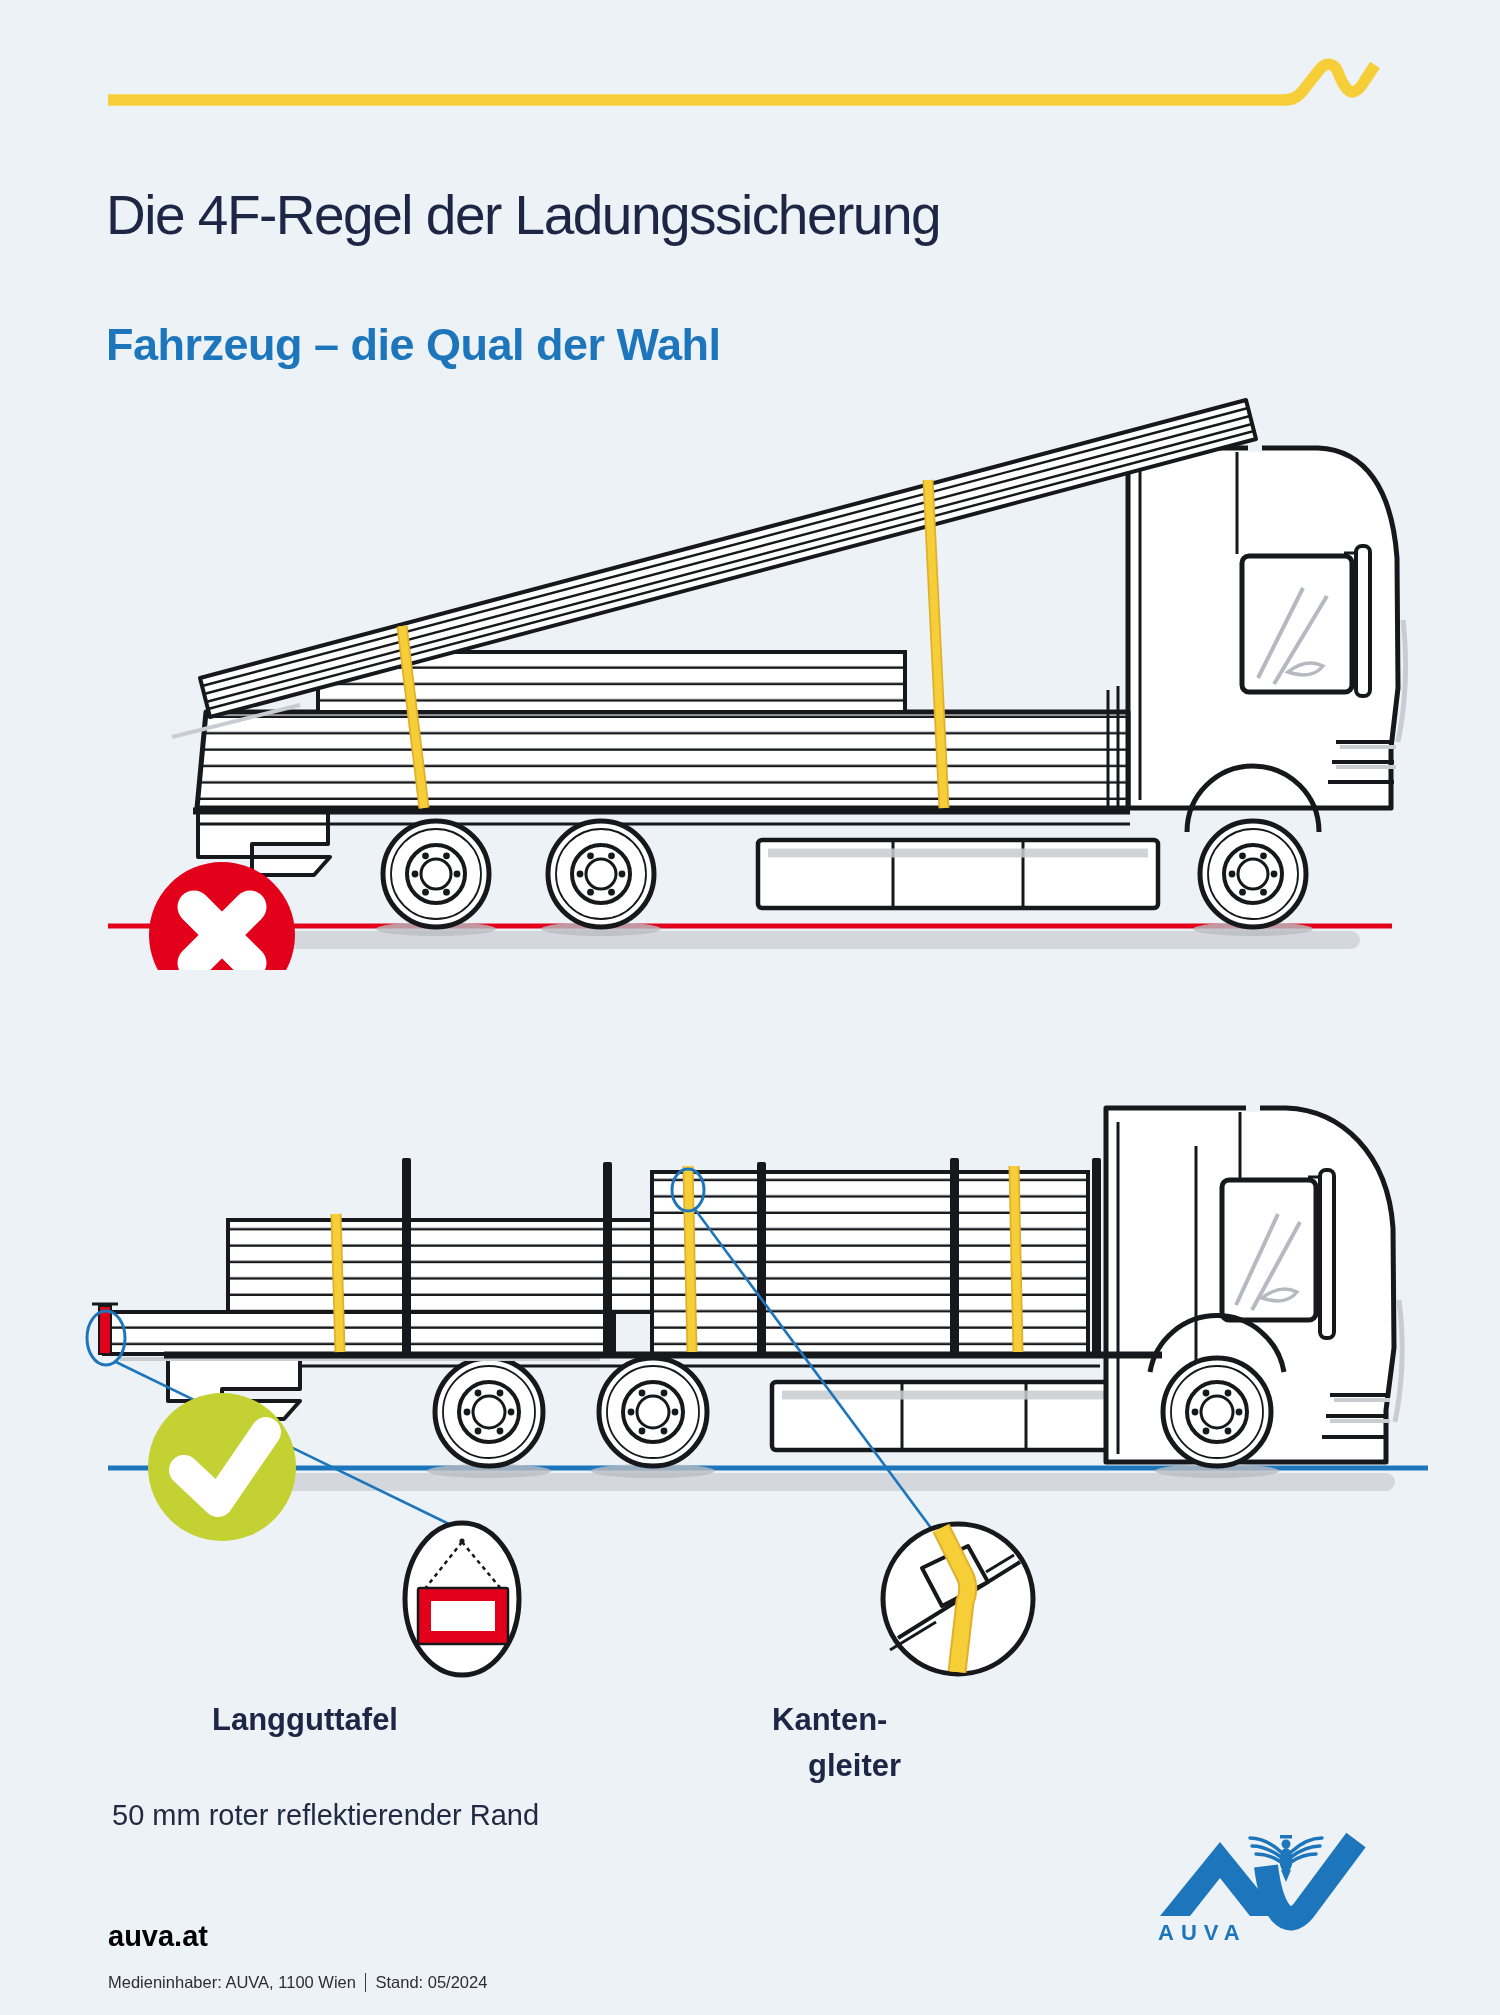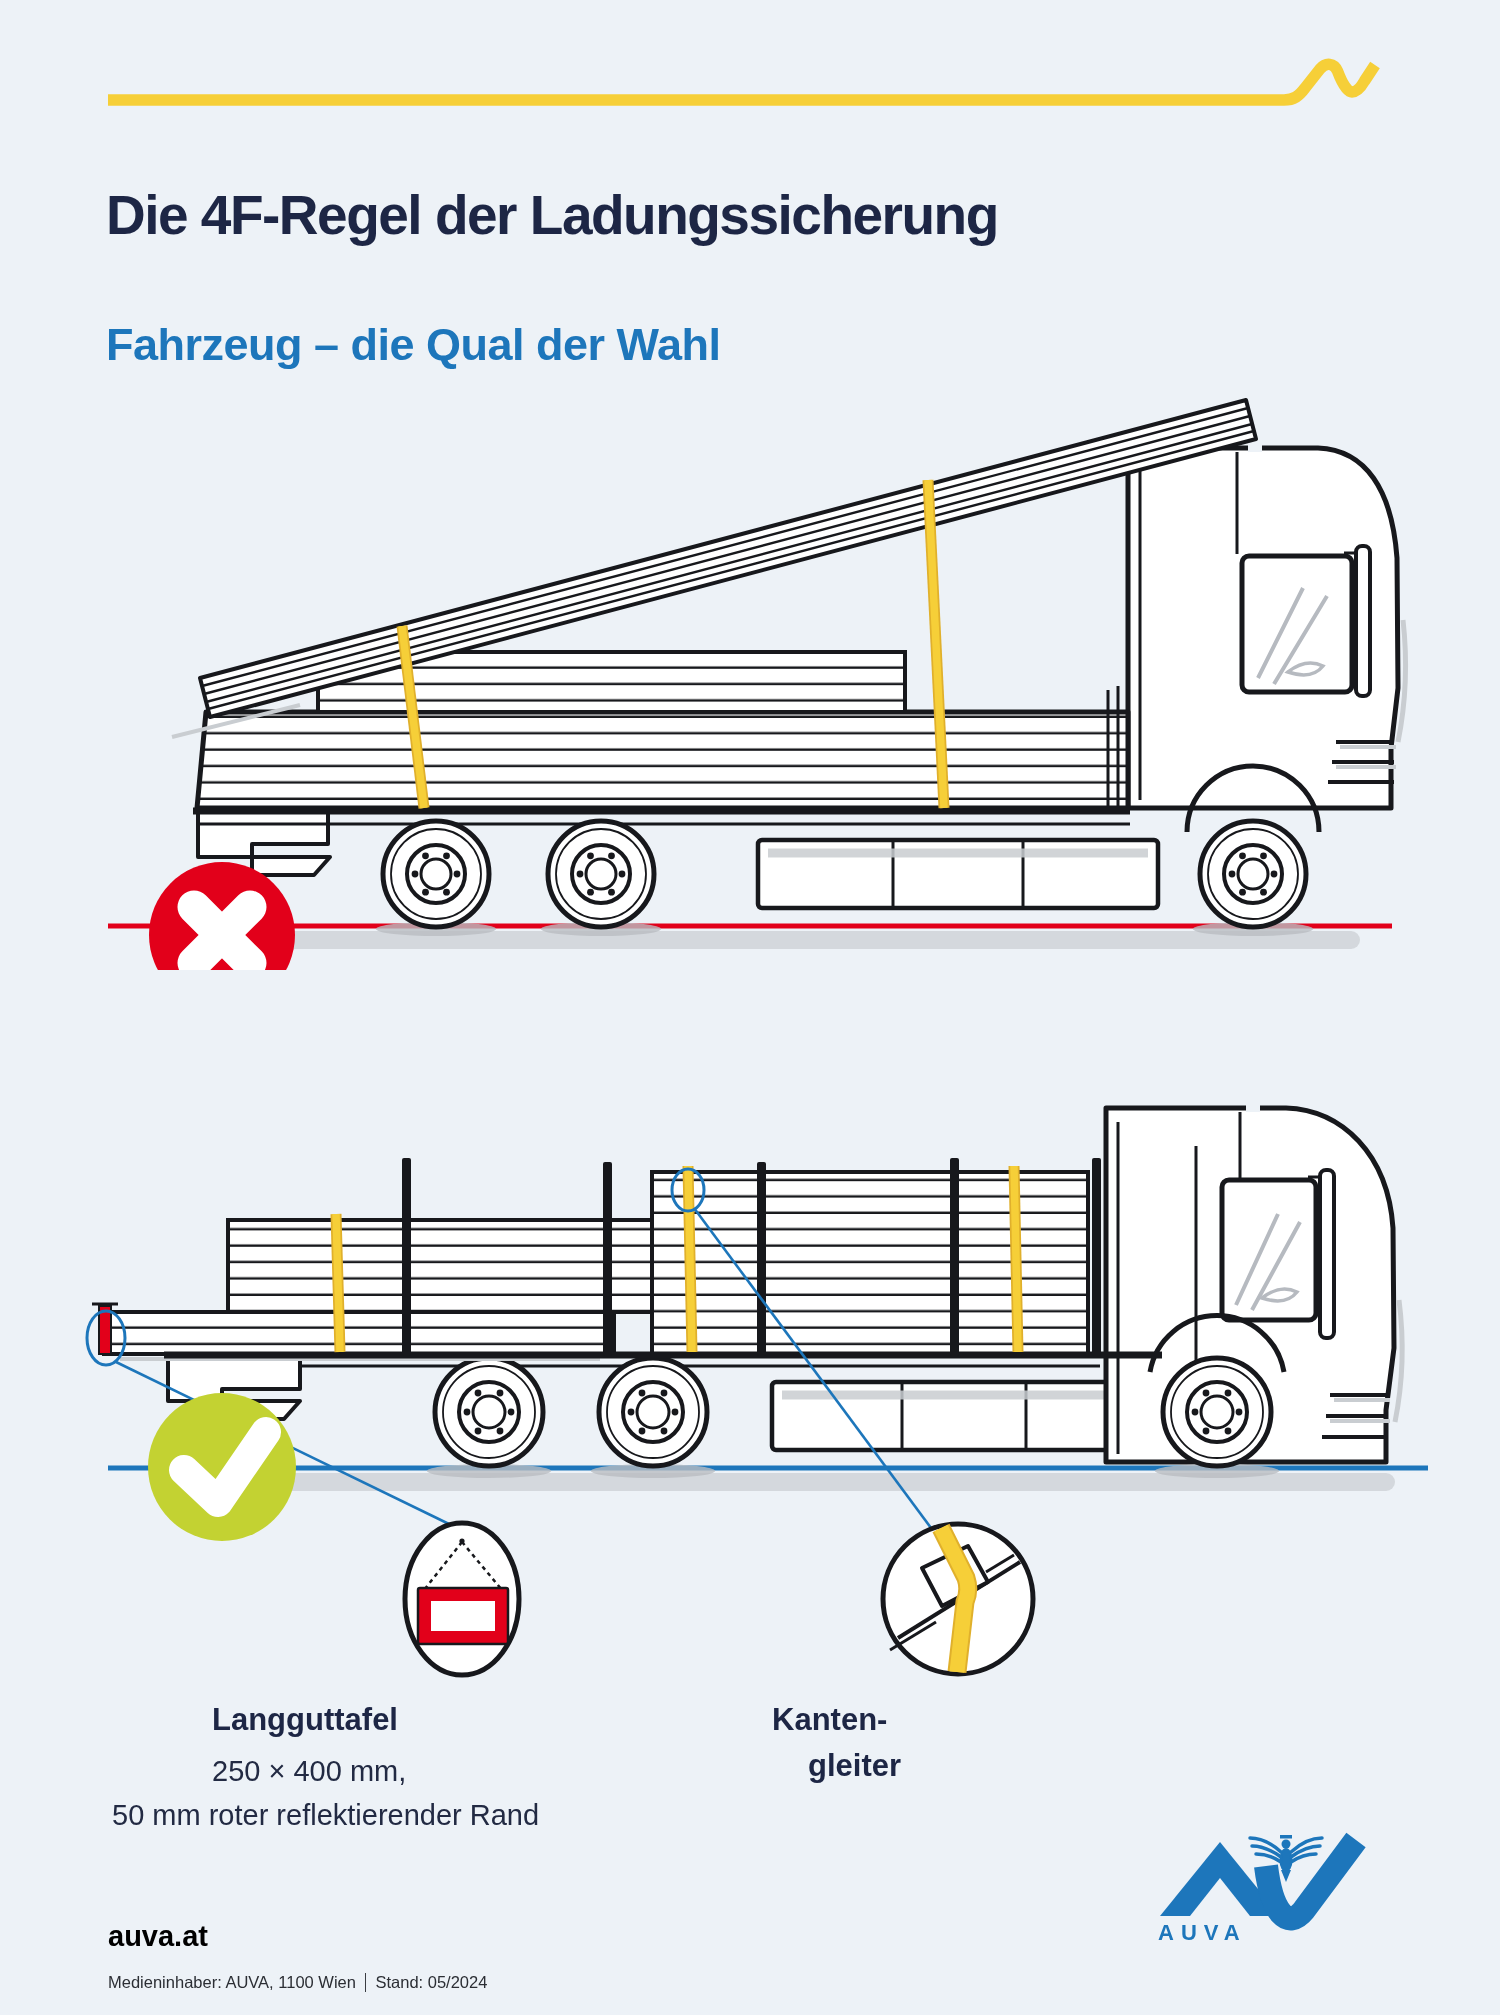--- a/index.html
+++ b/index.html
@@ -5,21 +5,21 @@
   html,body{margin:0;padding:0;background:#dde5ec;}
   .poster{
     position:relative;width:1500px;height:2015px;margin:0 auto;
     background:#edf2f7;overflow:hidden;
     font-family:"Liberation Sans",sans-serif;color:#1d2645;
   }
   .abs{position:absolute;}
   svg{display:block;}
   .title{
     left:106px;top:150px;width:1200px;
-    font-size:55px;font-weight:700;letter-spacing:-1.5px;color:#1d2645;line-height:1.05;
+    font-size:55px;font-weight:400;letter-spacing:-1.5px;color:#1d2645;line-height:1.05;
   }
   .subtitle{
     left:106px;top:284px;width:1000px;
     font-size:45px;font-weight:700;letter-spacing:-0.5px;color:#1d76bb;line-height:1.05;
   }
   .intro{
     left:108px;top:384px;width:700px;
     font-size:27px;line-height:42px;color:#24262e;font-weight:400;
   }
   .intro strong{font-weight:700;}
@@ -250,21 +250,20 @@
       <path d="M898 588 L1020 512" stroke="#17181c" stroke-width="4" fill="none"></path>
       <path d="M890 600 L936 572" stroke="#17181c" stroke-width="3" fill="none"></path>
       <path d="M922 518 L968 496 L988 532 L942 556 Z" fill="#fff" stroke="#17181c" stroke-width="4" stroke-linejoin="round"></path>
       <path d="M941 478 L966 528 Q970 540 965 552 L957 622" fill="none" stroke="#e0b02c" stroke-width="19"></path>
       <path d="M941 478 L966 528 Q970 540 965 552 L957 622" fill="none" stroke="#f6cf38" stroke-width="15"></path>
       <path d="M986 522 L1014 505" stroke="#17181c" stroke-width="3" fill="none"></path>
     </g>
   </svg>
 
   <div class="abs callout-label cl-title lang-title">Langguttafel</div>
-  <div class="abs callout-label cl-detail lang-d1">250 × 400 mm,</div>
   <div class="abs callout-label cl-detail lang-d2">50 mm roter reflektierender Rand</div>
   <div class="abs callout-label cl-title kant-1">Kanten-</div>
   <div class="abs callout-label cl-title kant-2">gleiter</div>
 
   <div class="abs website">auva.at</div>
   <div class="abs imprint">
     <span>Medieninhaber: AUVA, 1100 Wien</span>
     <span class="divider"></span>
     <span>Stand: 05/2024</span>
   </div>

